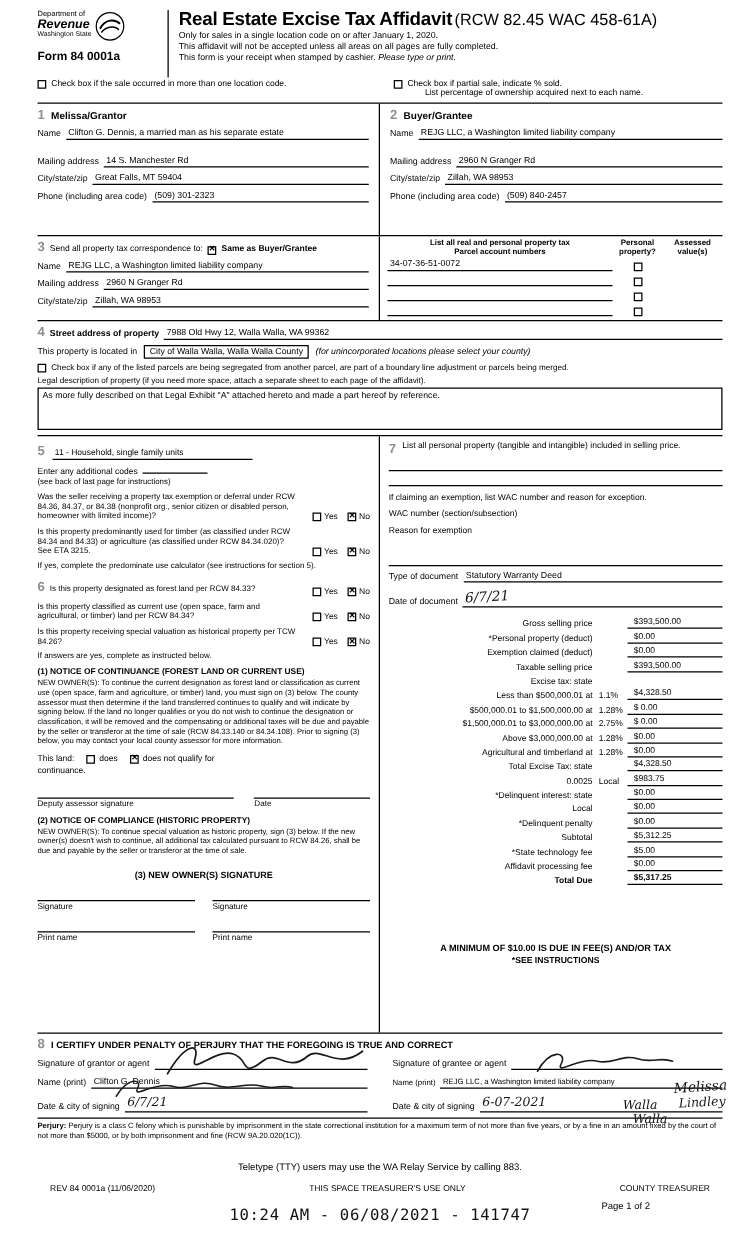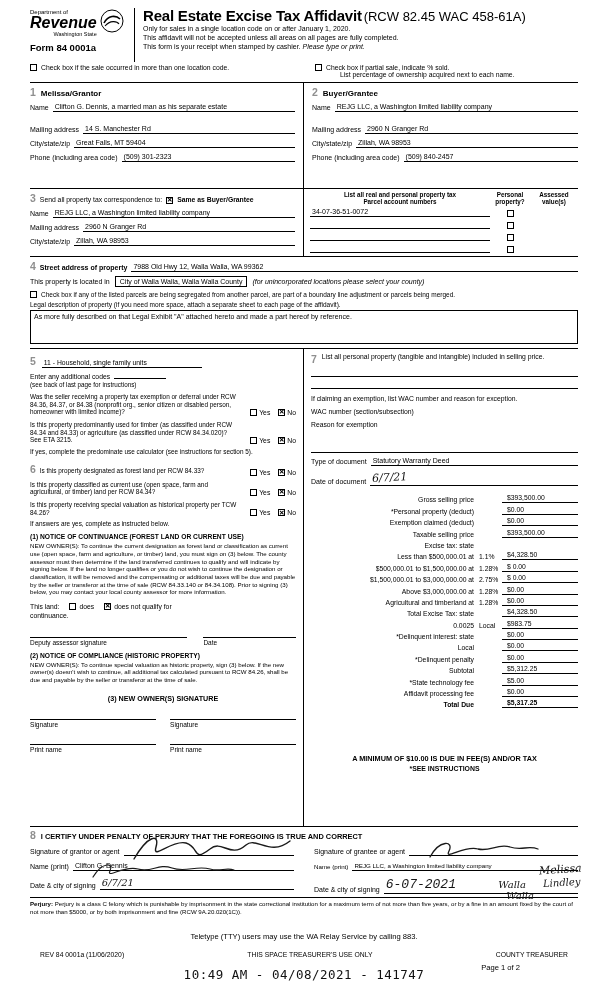--- a/index.html
+++ b/index.html
@@ -10,21 +10,21 @@
     padding:6px 22px 0 30px; overflow:hidden;
   }
   b { font-weight:bold; }
   i { font-style:italic; }
 
   
   .hdr { display:flex; height:56px; }
   .hdr-left { width:100px; padding-top:3px; }
   .logo-row { display:flex; gap:3px; }
   .dept { font-size:6px; }
-  .rev { font-size:16px; font-weight:bold; font-style:italic; line-height:1; }
+  .rev { font-size:10px; font-weight:bold; font-style:italic; line-height:1; }
   .wa { font-size:5.5px; text-align:right; }
   .formnum { font-weight:bold; font-size:9.5px; margin-top:5px; }
   .hdr-div { width:1px; background:#000; margin:2px 8px 0 4px; }
   .hdr-right { flex:1; padding-top:1px; }
   .title { font-size:15px; font-weight:bold; letter-spacing:-0.2px; }
   .rcw { font-size:13px; }
   .note { font-size:7px; line-height:1.3; }
 
   
   .topchecks { display:flex; justify-content:space-between; margin-top:2px; font-size:6.8px; padding-bottom:4px; border-bottom:1px solid #000; }
@@ -570,21 +570,21 @@
         <div class="fld">
             <span class="lb">Signature of grantee or agent</span>
             <span class="vl"></span>
           </div>
         <div class="fld">
             <span class="lb smallval">Name (print)</span>
             <span class="vl smallval">REJG LLC, a Washington limited liability company</span>
           </div>
         <div class="fld">
             <span class="lb">Date &amp; city of signing</span>
-            <span class="vl"><span class="hw" style="font-size:13px;font-family:Liberation Mono, monospace;">6-07-2021</span></span>
+            <span class="vl"><span class="hw" style="font-size:10px;">6-07-2021</span></span>
           </div>
         <svg class="scribble" style="left:110px; top:-4px;" width="120" height="26" viewBox="0 0 120 26">
           <path d="M6 20 C 16 2, 30 4, 25 14 C 20 24, 40 8, 54 12 C 66 15, 74 6, 86 10 C 98 14, 104 8, 114 12" fill="none" stroke="#1a1a1a" stroke-width="1.3" stroke-linecap="round"></path>
         </svg>
         <span class="hwabs" style="right:-4px; top:22px; font-size:11px; transform:rotate(-4deg);">Melissa</span>
         <span class="hwabs" style="right:-2px; top:36px; font-size:10px; transform:rotate(-3deg);">Lindley</span>
         <span class="hwabs" style="right:52px; top:38px; font-size:10px;">Walla</span>
         <span class="hwabs" style="right:44px; top:49px; font-size:10px;">Walla</span>
       </div>
     </div>
@@ -600,17 +600,17 @@
     <span>Teletype (TTY) users may use the WA Relay Service by calling 883.</span>
   </div>
 
   <div class="footrow">
     <span>REV 84 0001a (11/06/2020)</span>
     <span>THIS SPACE TREASURER'S USE ONLY</span>
     <span>COUNTY TREASURER</span>
   </div>
 
   <div class="stamprow">
-    <span class="stamp">10:49 AM - 04/08/2021 - 141747</span>
+    <span class="stamp">10:24 AM - 06/08/2021 - 141747</span>
     <span class="pagenum">Page 1 of 2</span>
   </div>
 
 </div>
 
 </body></html>

